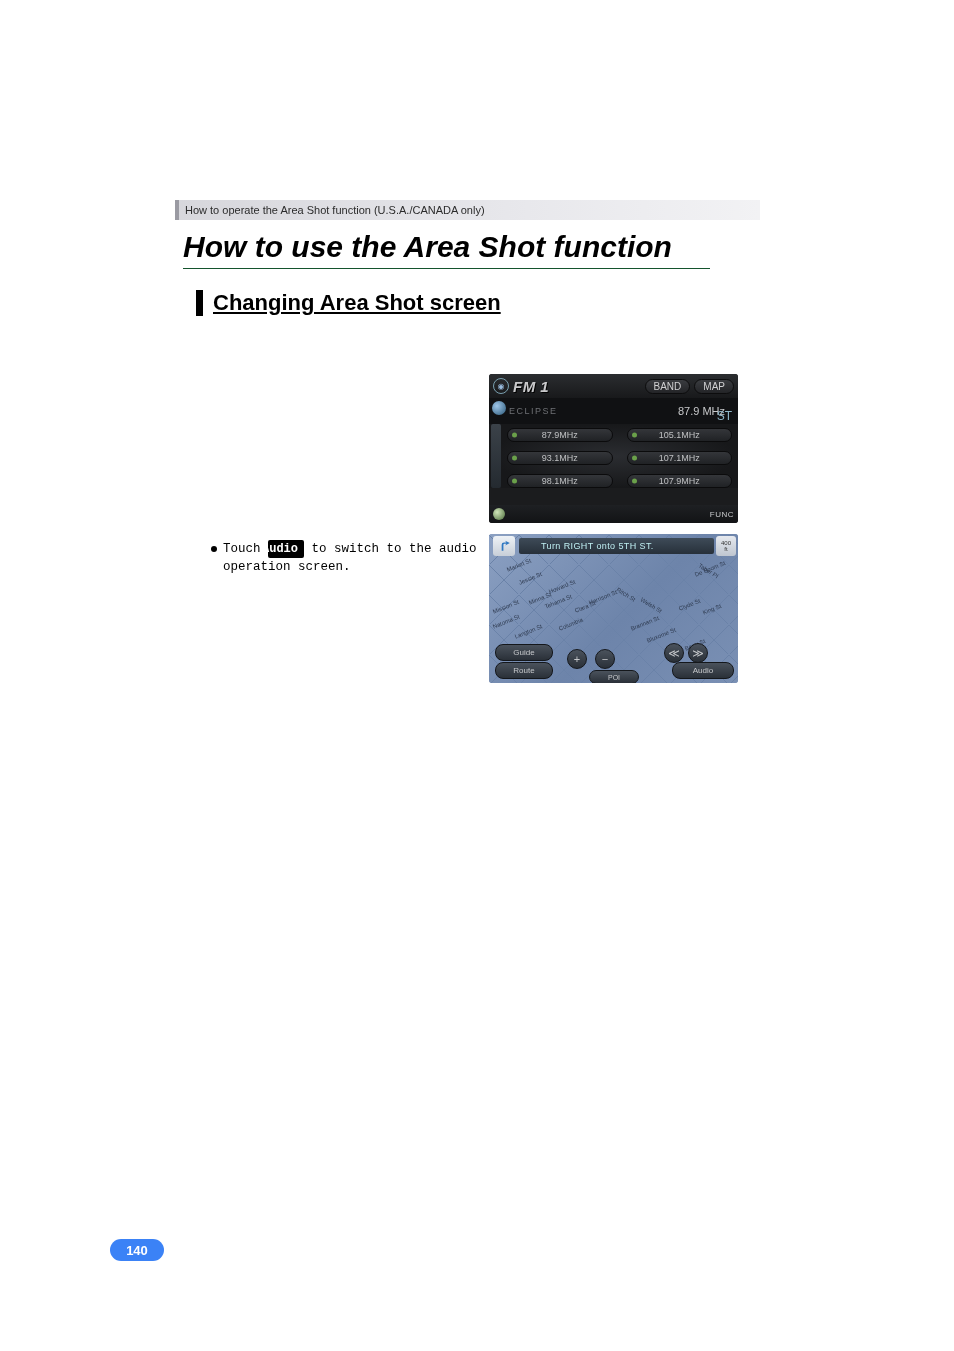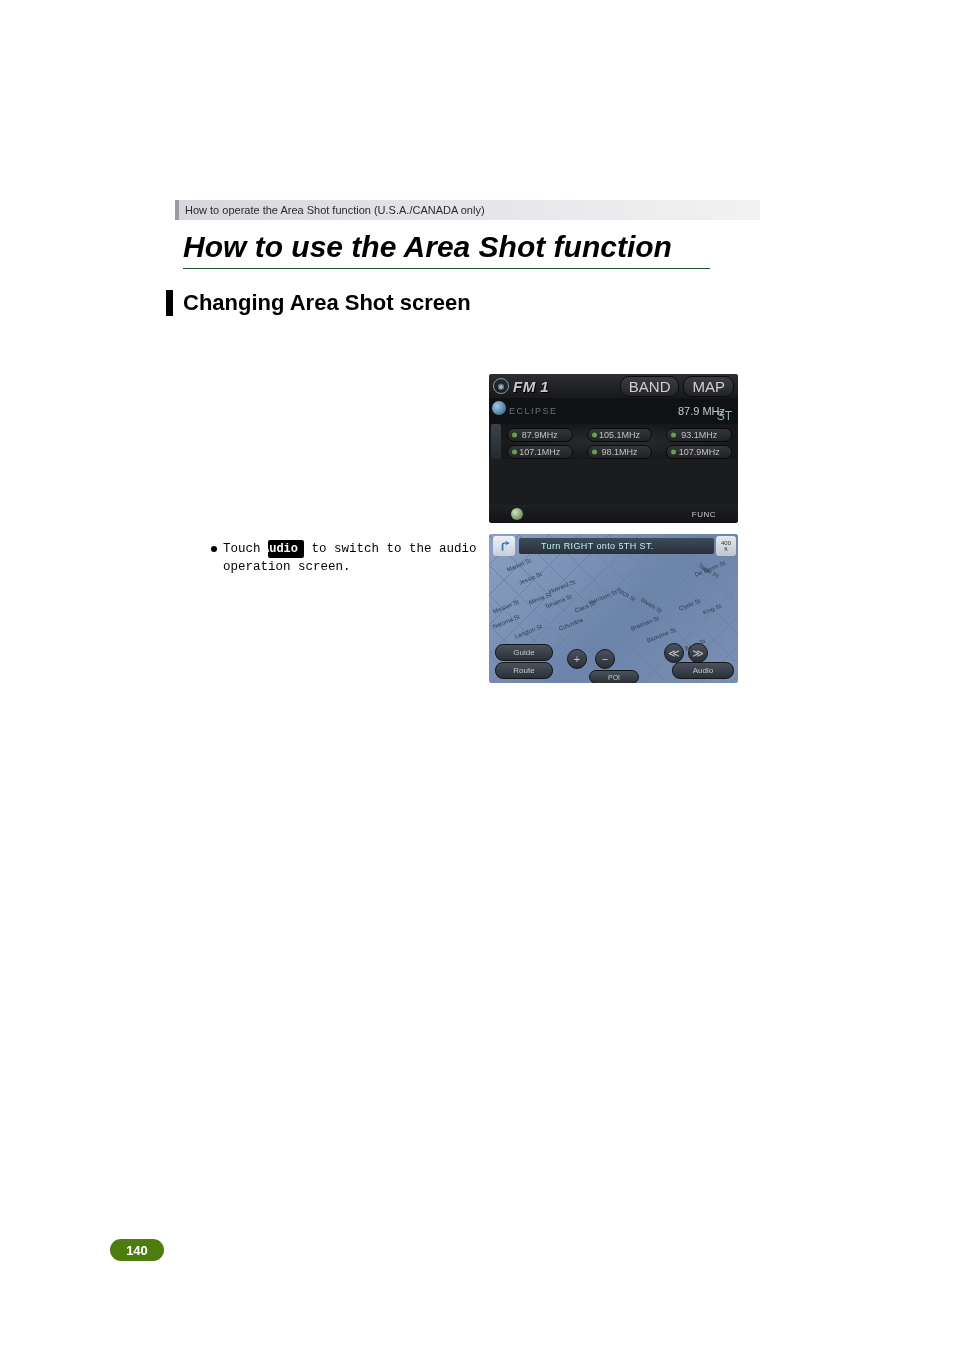--- a/index.html
+++ b/index.html
@@ -37,24 +37,25 @@
     right: 160px;
     top: 230px;
     font-size: 30px;
     font-weight: bold;
     font-style: italic;
     border-bottom: 1px solid #14532d;
     padding-bottom: 4px;
   }
   .section-row {
     position: absolute;
-    left: 166px;
+    left: 196px;
     top: 290px;
     display: flex;
     align-items: flex-start;
+    text-decoration: underline;
   }
   .section-bar {
     width: 7px;
     height: 26px;
     background: #000;
     margin-right: 10px;
   }
   .section-title {
     font-size: 22px;
     font-weight: bold;
@@ -156,21 +157,21 @@
   .shot1 .fm-title {
     font-style: italic;
     font-weight: bold;
     color: #c9c9cb;
     font-size: 15px;
     letter-spacing: 0.5px;
     flex: 1;
     text-shadow: 1px 1px 0 #000;
   }
   .shot1 .top-btn {
-    font-size: 15px;
+    font-size: 10px;
     color: #d0d0d2;
     background: linear-gradient(#3a3c40, #232427);
     border: 1px solid #0c0c0d;
     border-radius: 9px;
     padding: 1px 8px;
     margin-left: 4px;
   }
   .shot1 .info-row {
     height: 26px;
     display: flex;
@@ -212,22 +213,22 @@
   }
   .shot1 .tab-marker {
     position: absolute;
     left: 2px; top: 0; bottom: 0;
     width: 10px;
     background: linear-gradient(#3b4249, #242a30);
     border-radius: 2px;
   }
   .shot1 .preset-grid {
     display: grid;
-    grid-template-columns: 1fr 1fr 1fr;
-    gap: 3px 14px;
+    grid-template-columns: 1fr 1fr;
+    gap: 9px 14px;
   }
   .shot1 .preset {
     font-size: 9px;
     color: #bfc0c2;
     background: linear-gradient(#34363a, #202225);
     border: 1px solid #0b0b0c;
     border-radius: 9px;
     padding: 1px 0;
     text-align: center;
     position: relative;
@@ -241,21 +242,21 @@
     border-radius: 50%;
     transform: translateY(-50%);
   }
   .shot1 .bottom {
     position: absolute;
     bottom: 0; left: 0; right: 0;
     height: 18px;
     display: flex;
     align-items: center;
     justify-content: space-between;
-    padding: 0 22px;
+    padding: 0 4px;
     background: linear-gradient(#1e2023, #121315);
     margin-top: 28px;
   }
   .shot1 .mini-icon {
     width: 12px; height: 12px;
     border-radius: 50%;
     background: radial-gradient(circle at 35% 35%, #cfe5b8, #4a6a3a);
   }
   .shot1 .func {
     font-size: 8px;
@@ -340,21 +341,21 @@
     border-radius: 50%;
     font-size: 11px;
   }
 
   .page-num {
     position: absolute;
     left: 110px;
     bottom: 90px;
     width: 54px;
     height: 22px;
-    background: #4d7c0f;
+    background: #3b82f6;
     color: #fff;
     font-weight: bold;
     font-size: 13px;
     border-radius: 11px;
     display: flex;
     align-items: center;
     justify-content: center;
   }
 </style>
 </head>

